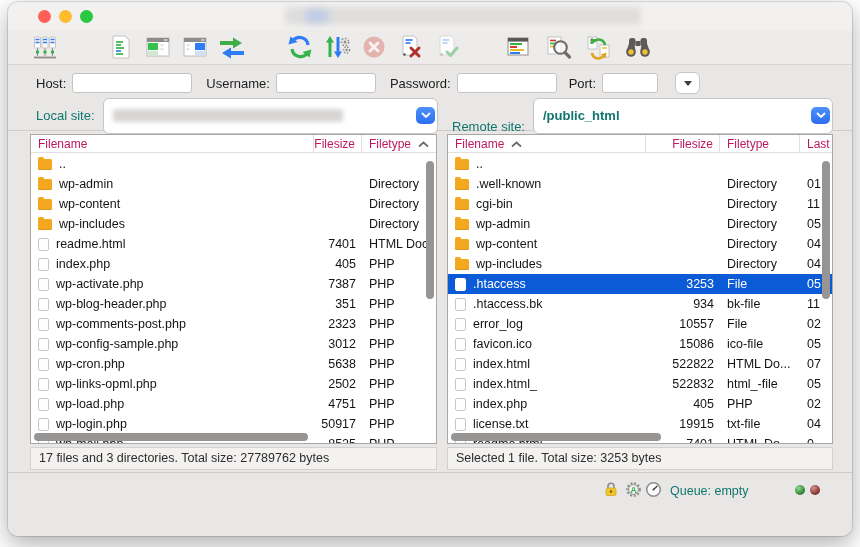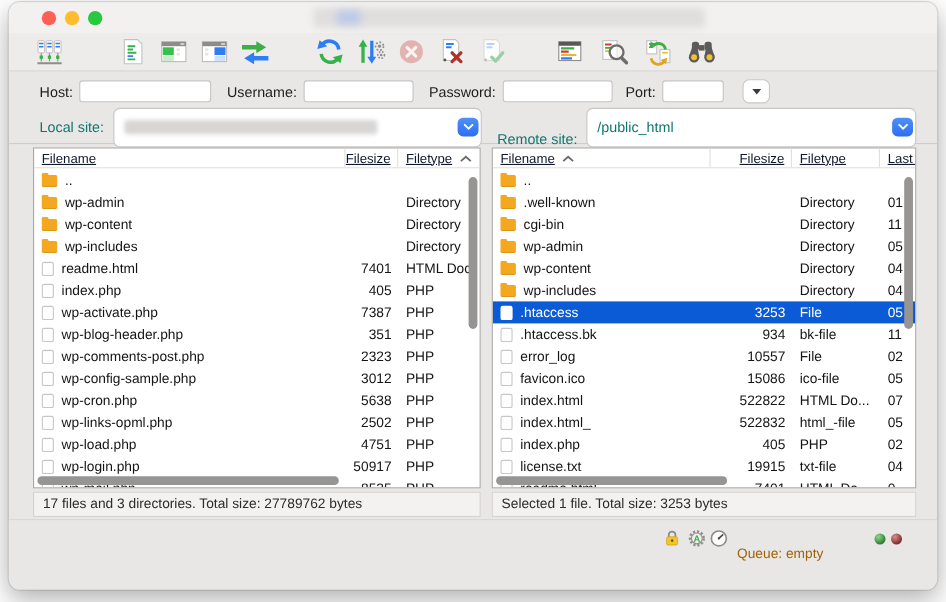--- a/index.html
+++ b/index.html
@@ -41,31 +41,31 @@
   .qc-dd .tri { width:0; height:0; border-left:4px solid transparent; border-right:4px solid transparent;
     border-top:5px solid #3c3c3c; }
 
   
   .siterow { display:flex; align-items:center; height:30px; padding:0 19px 0 28px;
     border-bottom:1px solid #cfcdcc; font-size:13px; color:#0f766e; }
   .site-half-l { display:flex; align-items:center; width:402px; }
   .site-half-r { display:flex; align-items:flex-end; flex:1; margin-left:14px; }
   .siterow label { margin-right:8px; white-space:nowrap; }
   .combo { flex:1; height:36px; background:#fff; border:1px solid #c8c6c5; border-radius:6px;
-    display:flex; align-items:center; padding:0 2px 0 9px; font-size:13px; position:relative; overflow:hidden; }
+    display:flex; align-items:center; padding:0 2px 0 9px; font-size:13px; position:relative; overflow:hidden;font-weight:bold; }
   .combo .chev { margin-left:auto; width:19px; height:17px; border-radius:5px;
     background:linear-gradient(#4e91f9,#2d6ef3); display:flex; align-items:center; justify-content:center; }
   .blurval { width:230px; height:13px; background:#d8d6d5; border-radius:3px; filter:blur(2px); }
 
   
   .panels { display:flex; gap:10px; padding:3px 19px 0 22px; }
   .panel { position:relative; height:310px; background:#fff; border:1px solid #a9a7a6; overflow:hidden; }
   .panel.left { width:407px; } .panel.right { flex:1; }
-  .phead { display:flex; align-items:center; height:18px; font-size:12px; color:#0f172a;
-    border-bottom:1px solid #e2e0df;text-decoration:underline; }
+  .phead { display:flex; align-items:center; height:18px; font-size:12px; color:#be185d;
+    border-bottom:1px solid #e2e0df; }
   .phead .hc { display:flex; align-items:center; height:100%; padding-left:7px;
     border-right:1px solid #e2e0df; overflow:hidden; white-space:nowrap; }
   .phead .hc:last-child { border-right:none; }
   .phead .sort { margin-left:7px; margin-right:3px; }
   .l-name{ width:283px; } .l-size{ width:48px; justify-content:flex-end; padding-right:6px; }
   .l-type{ flex:1; }
   .r-name{ width:198px; } .r-size{ width:74px; justify-content:flex-end; padding-right:6px; }
   .r-type{ width:80px; } .r-mod{ flex:1; }
   .rows { position:absolute; top:19px; left:0; right:0; bottom:0; overflow:hidden; }
   .frow { display:flex; align-items:center; height:20px; font-size:12.5px; color:#141414; white-space:nowrap; }
@@ -93,21 +93,21 @@
   .status-row { display:flex; gap:10px; padding:3px 19px 0 22px; }
   .pstatus { height:23px; background:#f3f2f1; border:1px solid #d4d2d1; font-size:12.5px; color:#2c2c2c;
     line-height:21px; padding-left:8px; overflow:hidden; white-space:nowrap; }
   .pstatus.left{ width:407px; } .pstatus.right{ flex:1; }
 
   
   .bottombar { position:absolute; left:0; right:0; bottom:0; height:64px;
     border-top:1px solid #cfcdcc; background:#e9e7e6; border-radius:0 0 10px 10px; }
   .bb-ic { position:absolute; top:8px; }
   .bb-lock{ left:595px; } .bb-gear{ left:617px; } .bb-gauge{ left:637px; }
-  .bb-queue { position:absolute; left:662px; top:23px; font-size:12.5px; color:#a16207;text-align:right; }
+  .bb-queue { position:absolute; left:662px; top:11px; font-size:12.5px; color:#0f766e;text-align:right; }
   .led { position:absolute; top:12px; width:10px; height:10px; border-radius:50%; }
   .led.green { left:787px; background:radial-gradient(circle at 35% 30%, #8fd98f, #2f7d33 70%); }
   .led.red   { left:802px; background:radial-gradient(circle at 35% 30%, #d98f8f, #7d2f2f 70%); }
 </style>
 </head>
 <body>
 
 <div class="window">
 
   <div class="titlebar">

